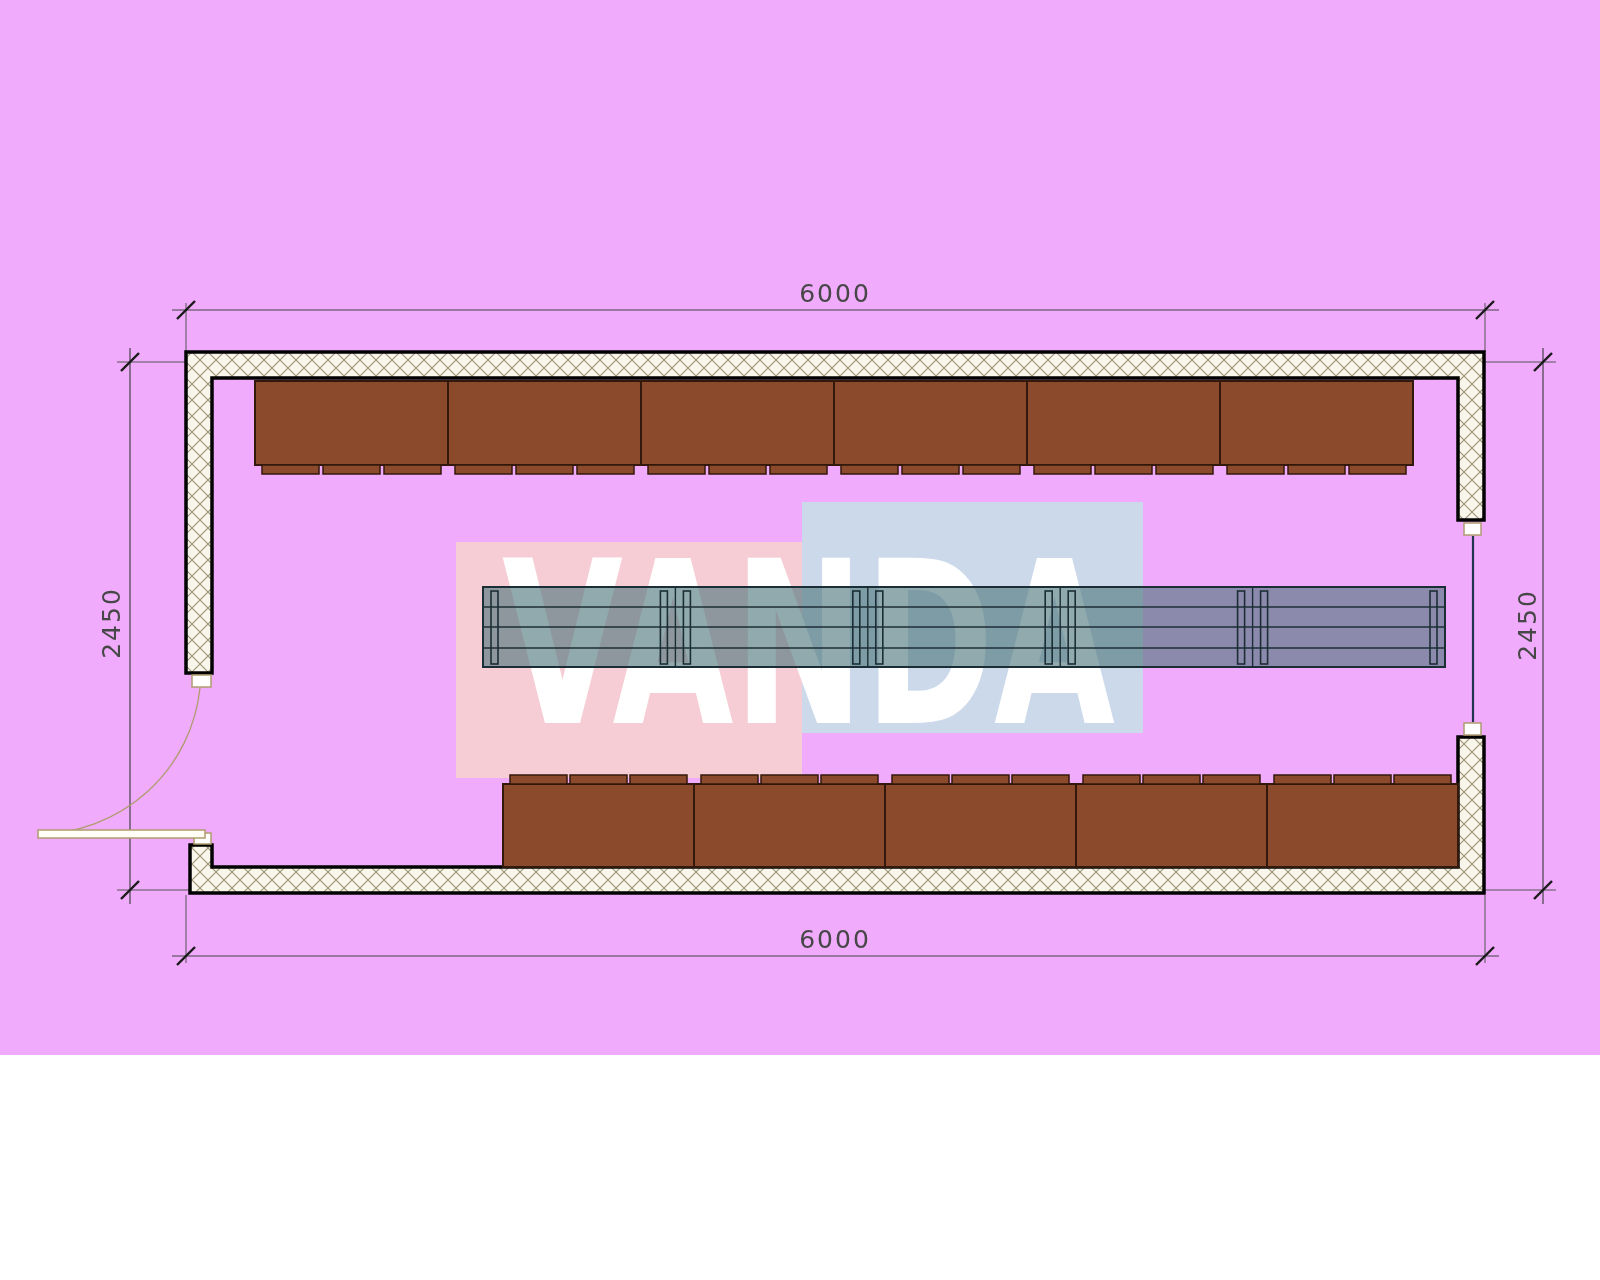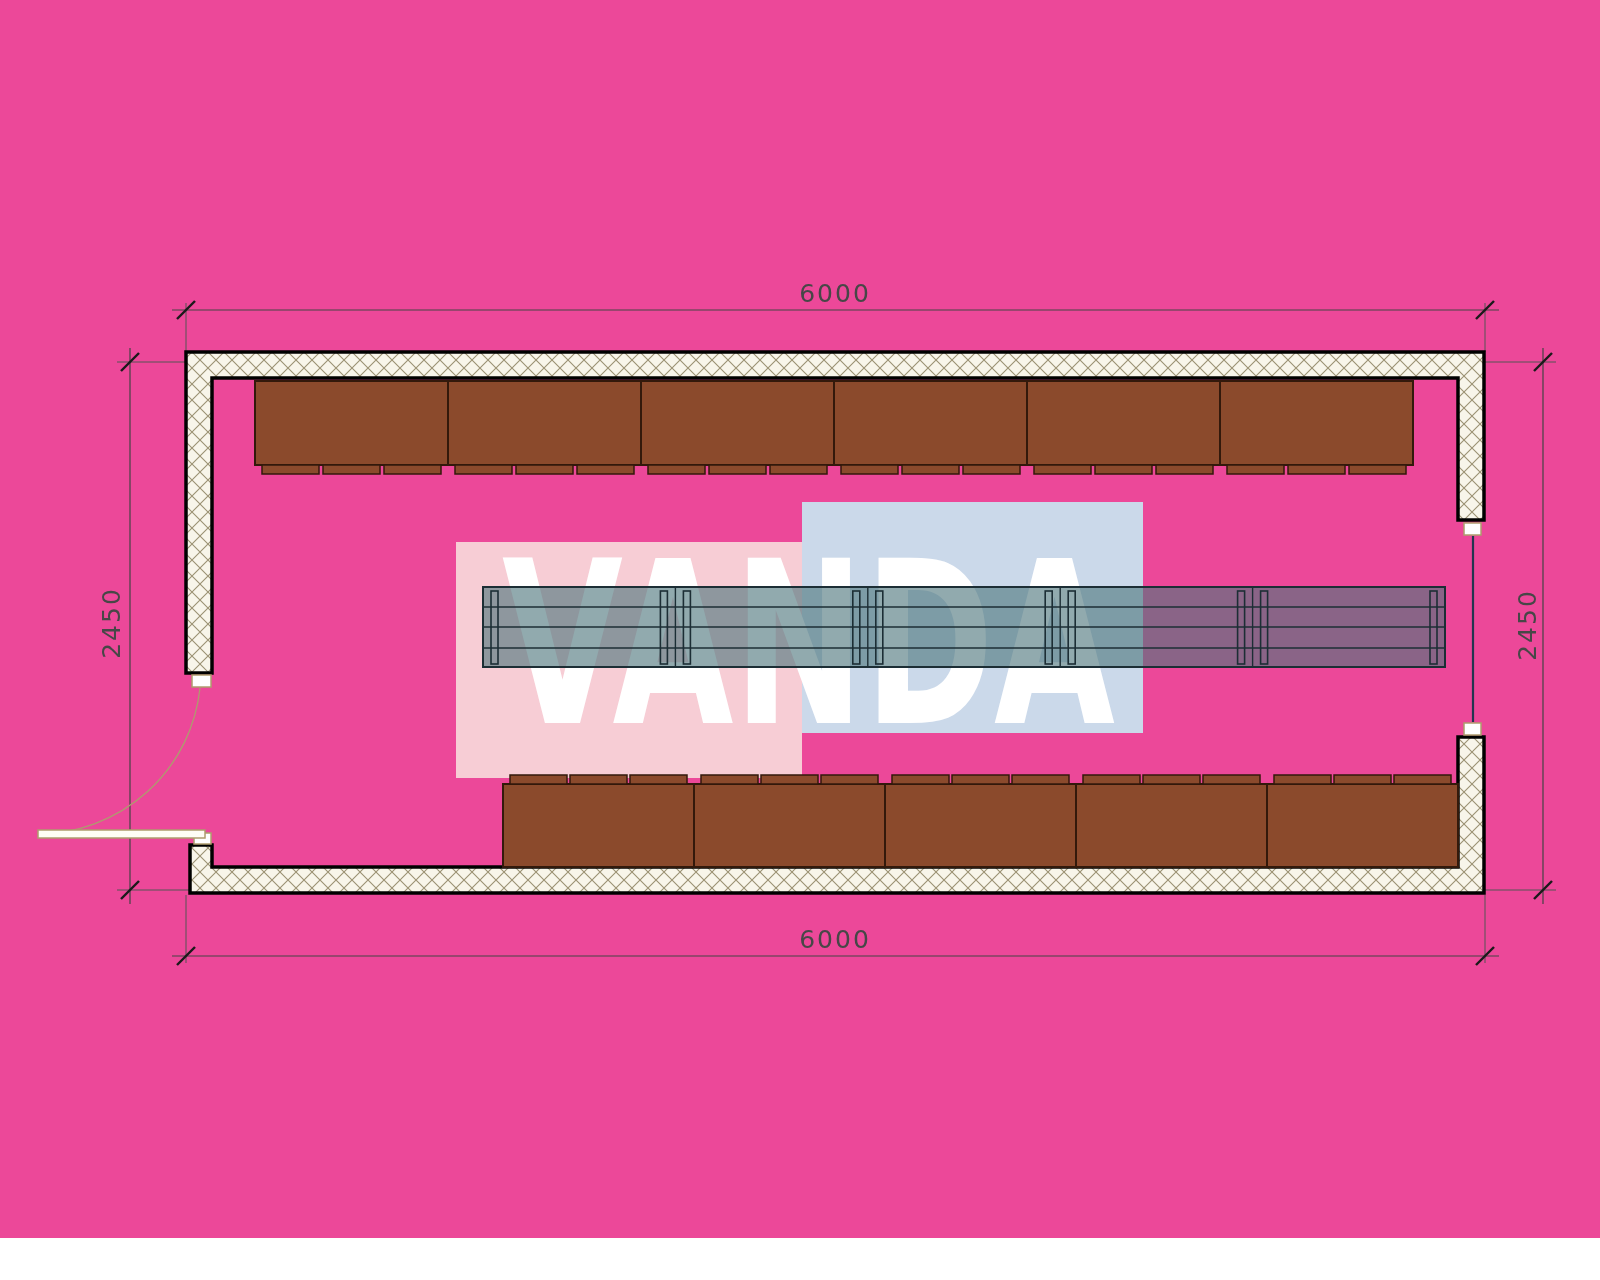--- a/index.html
+++ b/index.html
@@ -1,16 +1,16 @@
 <!DOCTYPE html>
 <html><head>
 <meta charset="utf-8">
 <style>
   html,body{margin:0;padding:0;background:#ffffff;}
-  .stage{position:relative;width:1600px;height:1238px;background:#ec4899;overflow:hidden;}
+  .stage{position:relative;width:1600px;height:1055px;background:#f0abfc;overflow:hidden;}
   svg{display:block;}
   
   .dim-line{stroke:#444;stroke-width:1.2;fill:none;}
   .ext-line{stroke:#555;stroke-width:1;fill:none;}
   .tick{stroke:#1a1a1a;stroke-width:2.4;}
   .dim-text{font-family:"DejaVu Sans","Liberation Sans",sans-serif;font-size:25px;fill:#474747;letter-spacing:2px;}
   
   .wall{fill:url(#hatch);stroke:#000;stroke-width:3.5;stroke-linejoin:miter;}
   .jamb{fill:#ffffff;stroke:#AE9C6E;stroke-width:1.5;}
   .door-leaf{fill:#FFFDF5;stroke:#AE9C6E;stroke-width:1.5;}

